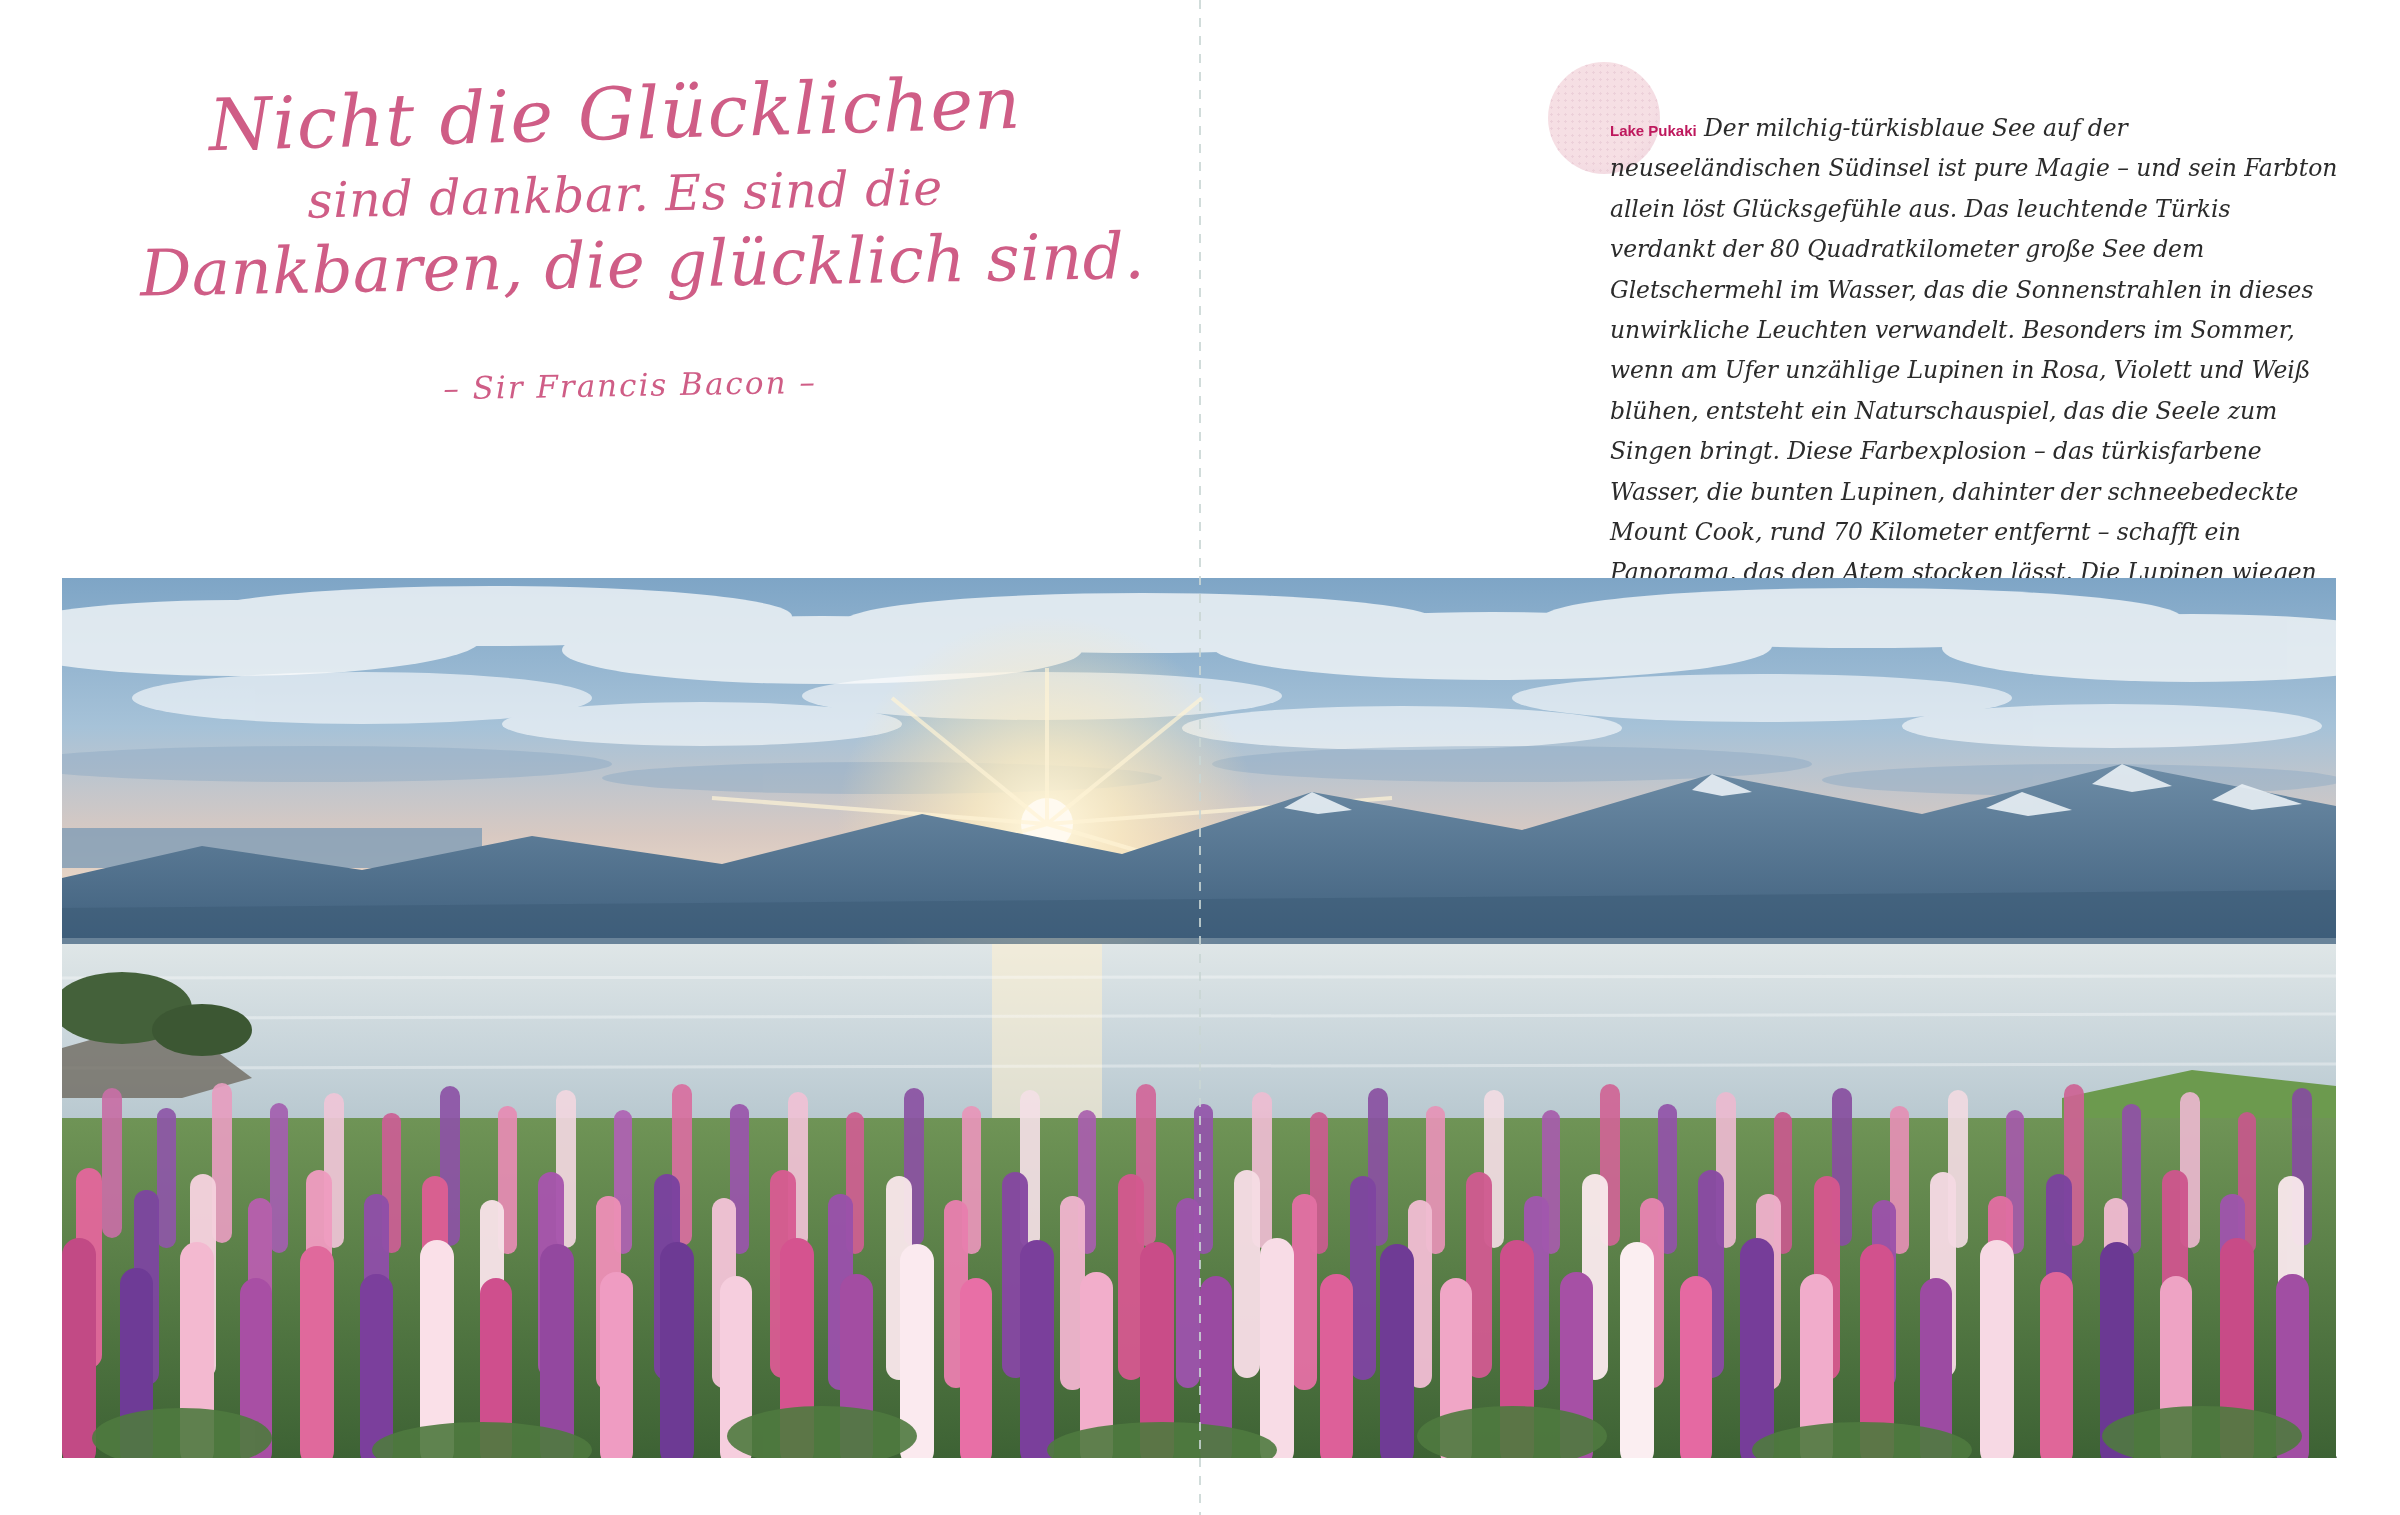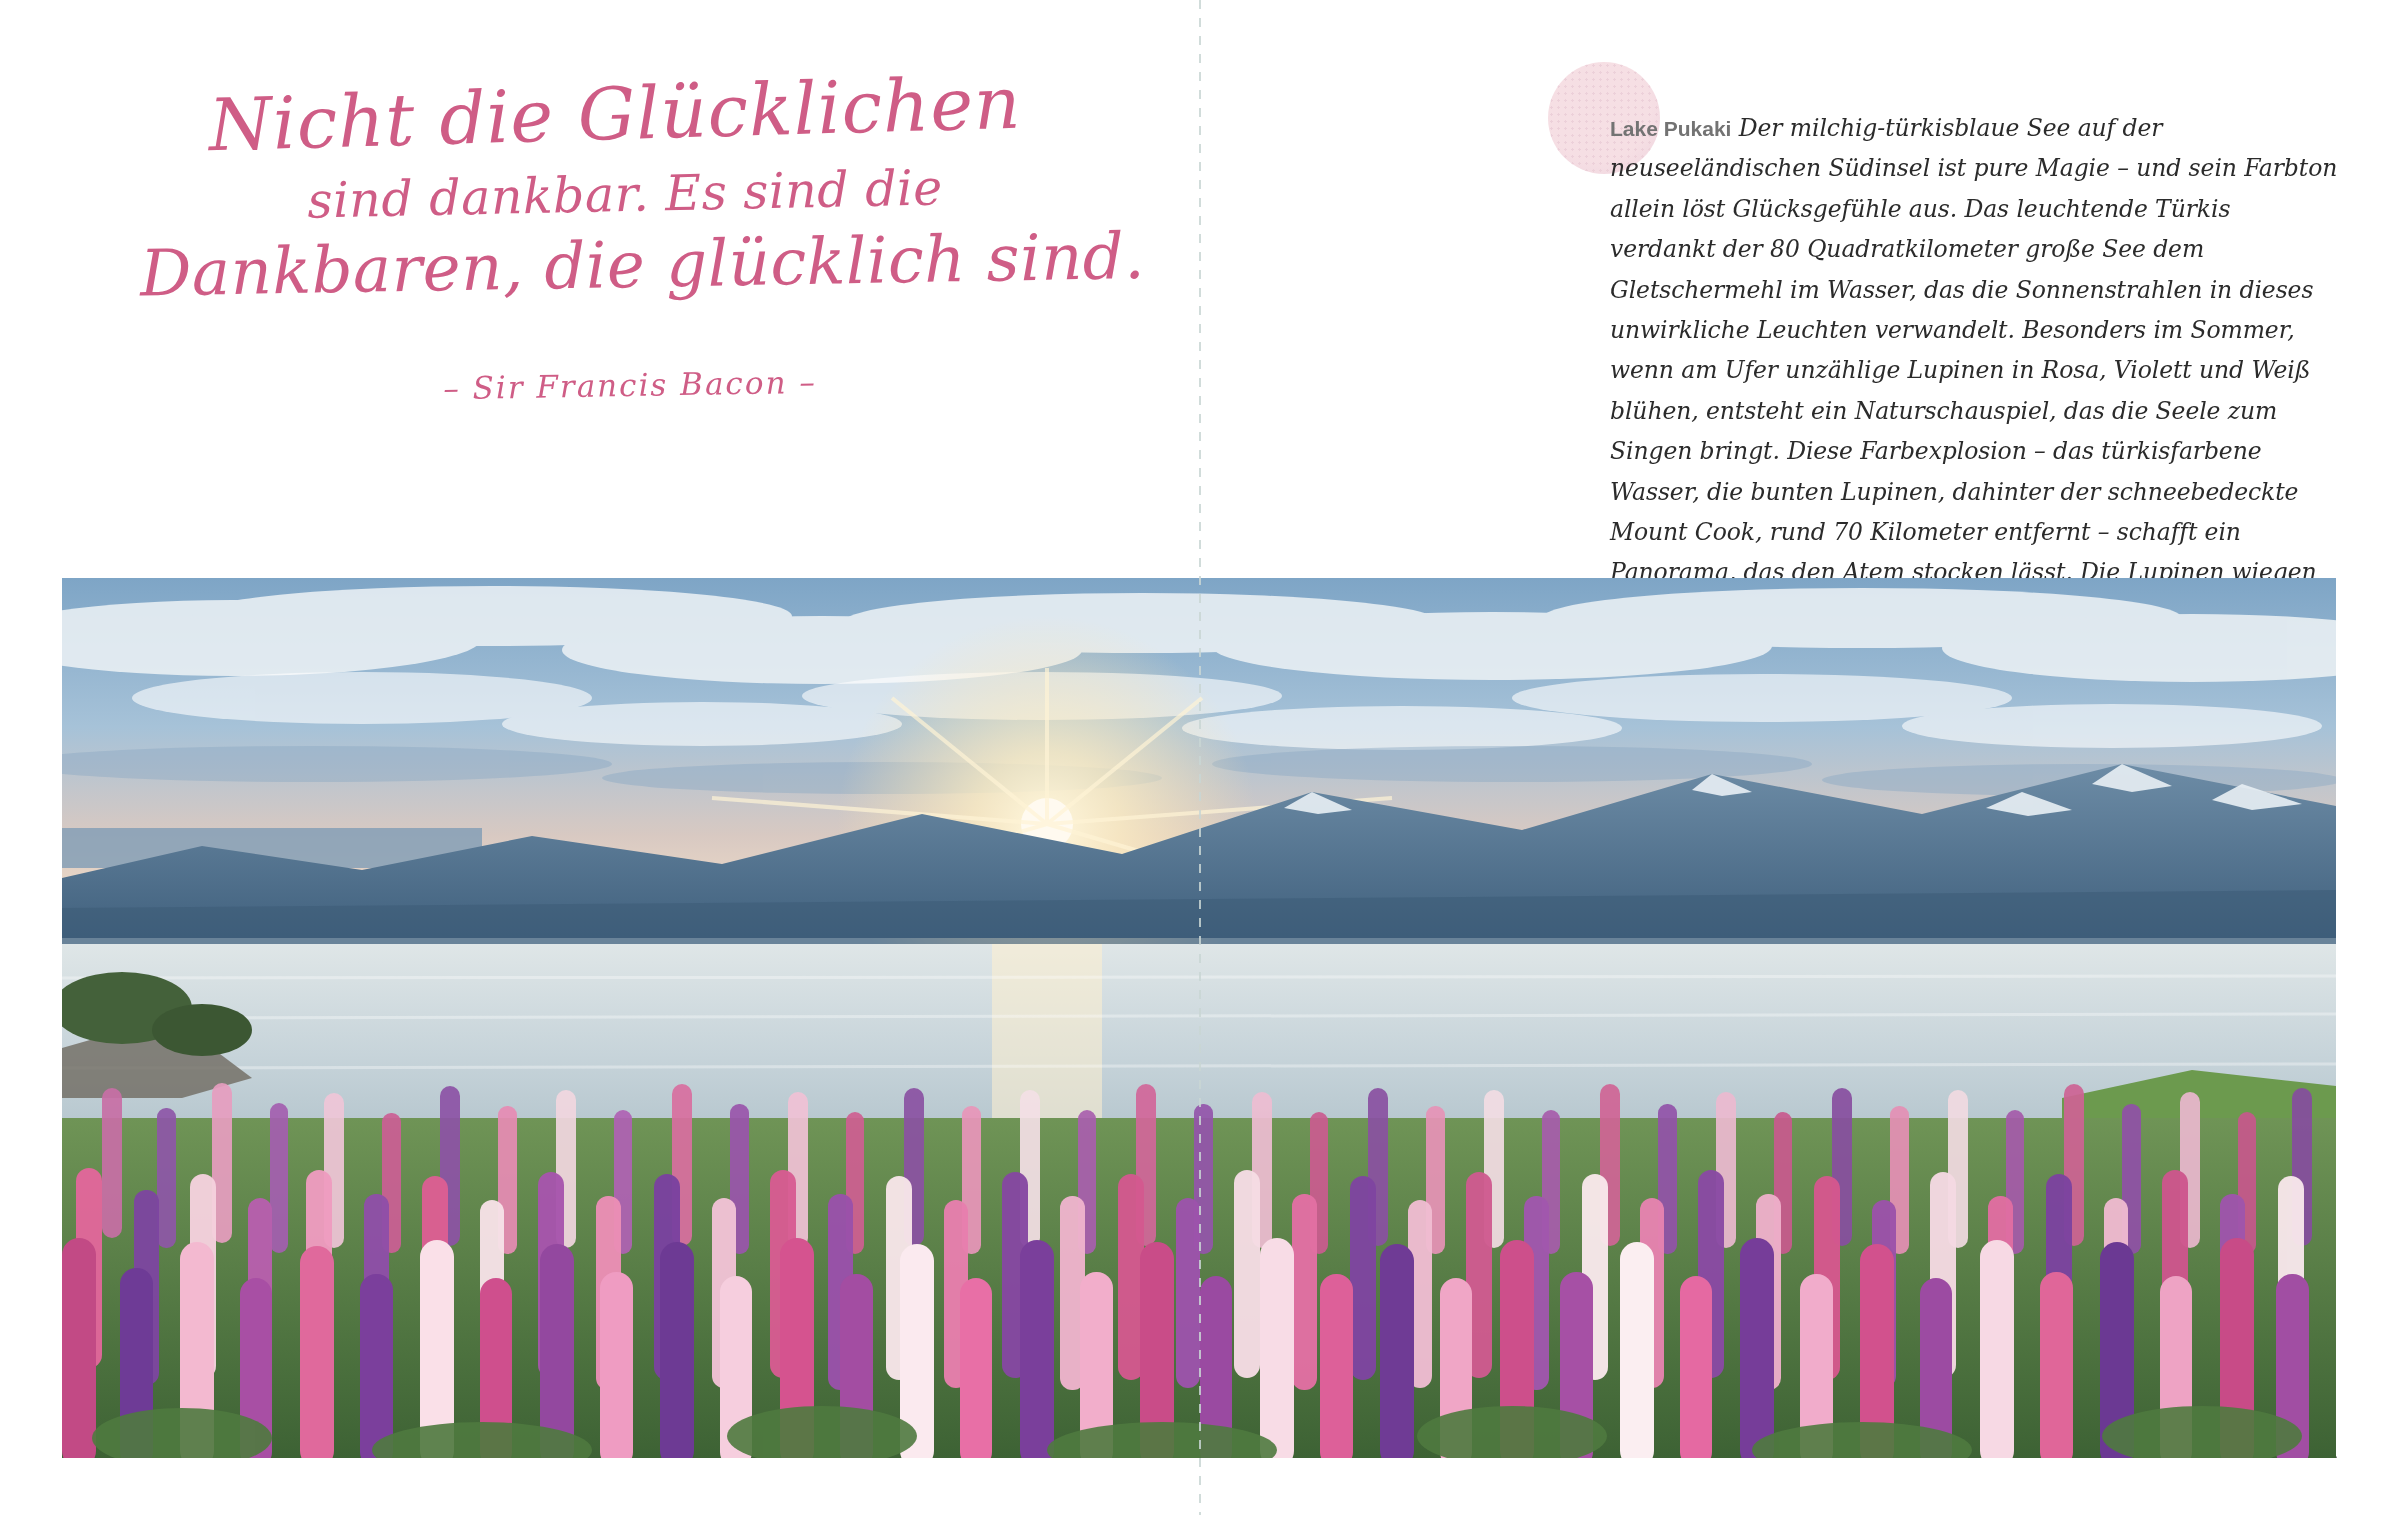--- a/index.html
+++ b/index.html
@@ -137,22 +137,22 @@
     font-size: 23.5px;
     line-height: 1.72;
     color: #2b2b2b;
     text-align: left;
     letter-spacing: -0.1px;
   }
   .body-text .lead {
     font-family: "Liberation Sans", sans-serif;
     font-style: normal;
     font-weight: bold;
-    font-size: 21px;
-    color: #737373;
+    font-size: 15px;
+    color: #be185d;
     letter-spacing: 0;
   }
 
   
   .photo {
     position: absolute;
     left: 62px;
     top: 578px;
     width: 2274px;
     height: 880px;

